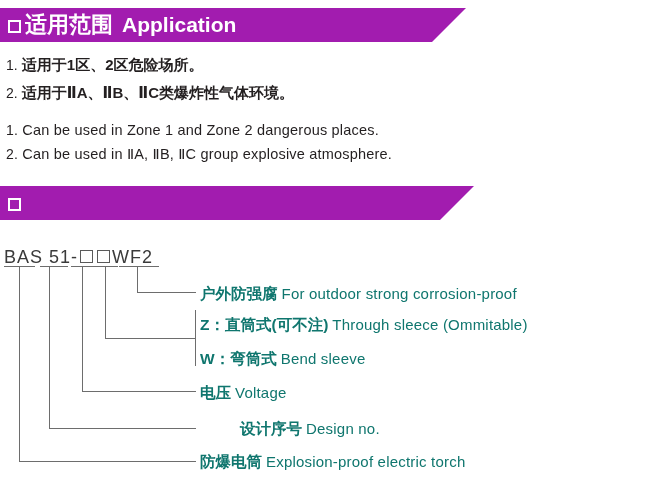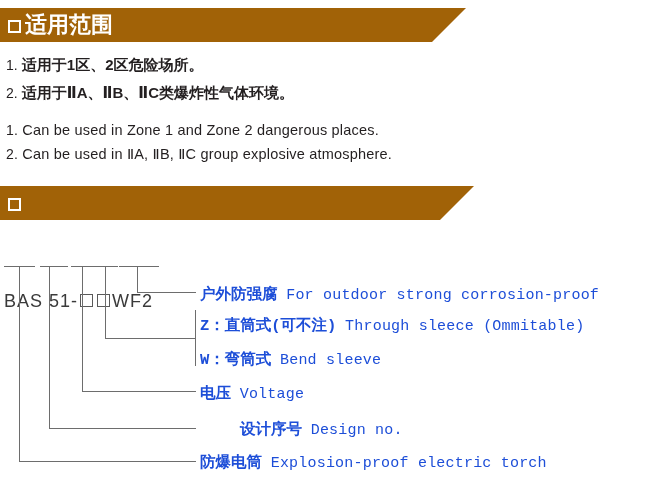--- a/index.html
+++ b/index.html
@@ -14,21 +14,21 @@
     color: #231f20;
     overflow: hidden;
     position: relative;
   }
 
   
   .banner {
     position: absolute;
     left: 0;
     height: 34px;
-    background: #a16207;
+    background: #a21caf;
     color: #ffffff;
     display: flex;
     align-items: center;
     padding-left: 8px;
     box-sizing: border-box;
     font-size: 21px;
     font-weight: bold;
     letter-spacing: 0px;
     white-space: nowrap;
   }
@@ -87,21 +87,20 @@
 
   
   #model-code {
     position: absolute;
     left: 4px;
     top: 247px;
     font-size: 18px;
     letter-spacing: 1px;
     white-space: nowrap;
     color: #3a3a3a;
-    margin-top: 44px;
   }
   #model-code .box {
     display: inline-block;
     width: 13px;
     height: 13px;
     border: 1.4px solid #5a5a5a;
     box-sizing: border-box;
     position: relative;
     top: 0px;
     margin: 0 2px;
@@ -113,39 +112,39 @@
     background: #6d6d6d;
   }
   .hline { height: 1px; }
   .vline { width: 1px; }
 
   
   .tree-label {
     position: absolute;
     white-space: nowrap;
     font-size: 14.5px;
-    color: #1d4ed8;
-    font-family: Liberation Mono, monospace;
+    color: #0f766e;
   }
   .tree-label .cn {
     font-weight: bold;
     font-size: 15.5px;
   }
   .tree-label .en {
     font-weight: normal;
     font-size: 15px;
     letter-spacing: 0.2px;
   }
 </style>
 </head>
 <body>
 
 <div class="banner" id="banner-application">
   <span class="sq"></span>
   <span class="cn">适用范围</span>
+  <span class="en">Application</span>
 </div>
 
 <div class="app-line cn" id="app-cn-1">
   <span class="num">1.</span>
   <span>适用于1区、2区危险场所。</span>
 </div>
 <div class="app-line cn" id="app-cn-2">
   <span class="num">2.</span>
   <span>适用于ⅡA、ⅡB、ⅡC类爆炸性气体环境。</span>
 </div>

